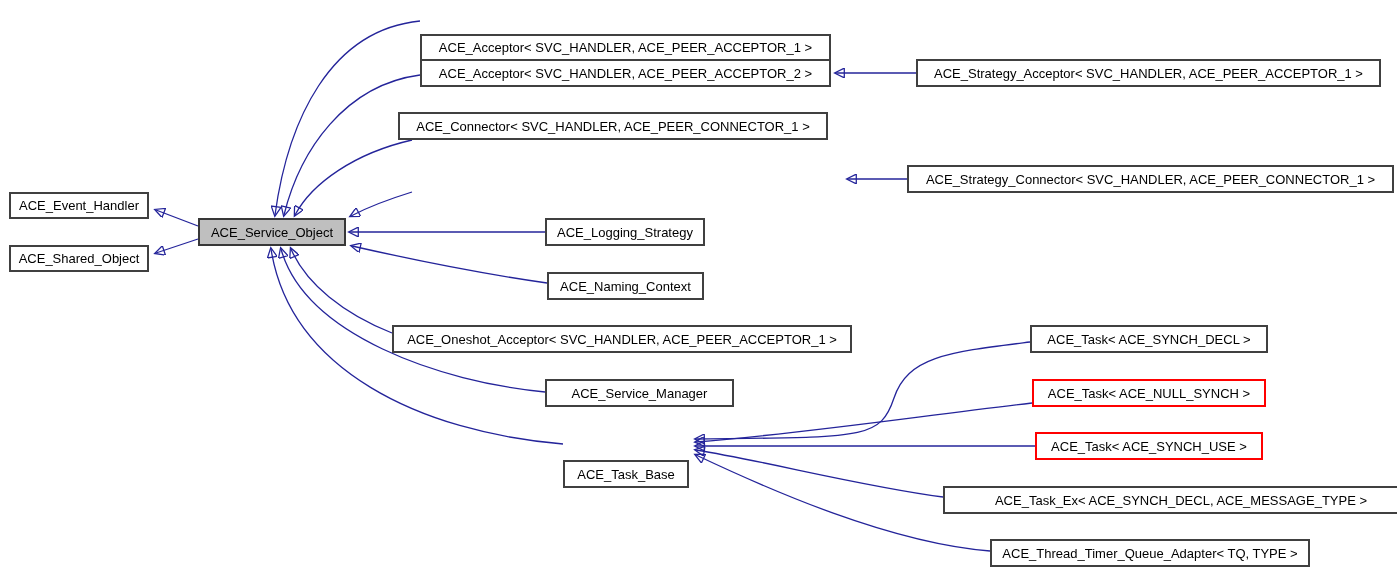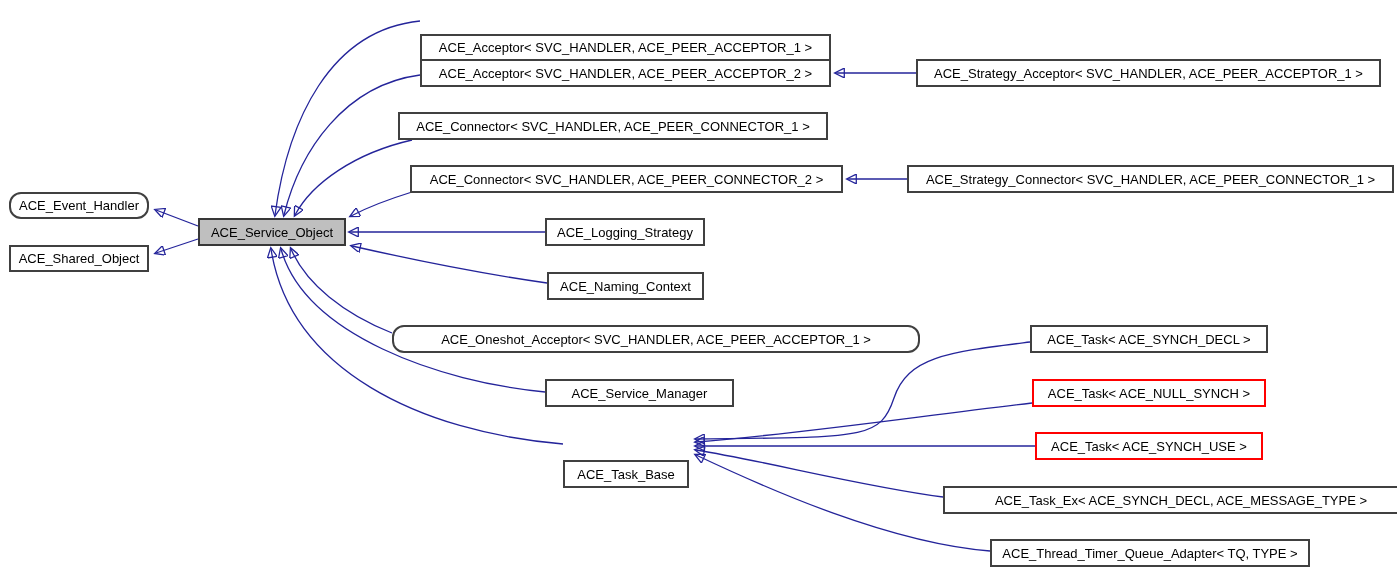--- a/index.html
+++ b/index.html
@@ -72,35 +72,34 @@
     <path d="M 916,73 L 836,73" marker-end="url(#arrow)"></path>
     <path d="M 907,179 L 848,179" marker-end="url(#arrow)"></path>
 
     <path d="M 1030,342 C 950,352 908,356 894,398 S 862,437 696,439" marker-end="url(#arrow)"></path>
     <path d="M 1032,403 C 920,416 800,434 696,442" marker-end="url(#arrow)"></path>
     <path d="M 1035,446 L 696,446" marker-end="url(#arrow)"></path>
     <path d="M 943,497 C 860,486 770,462 696,450" marker-end="url(#arrow)"></path>
     <path d="M 990,551 C 890,543 770,490 696,455" marker-end="url(#arrow)"></path>
   </svg>
 
-  <div class="node" style="left:9px; top:192px; width:140px; height:27px;border-radius:12px;">ACE_Event_Handler</div>
+  <div class="node" style="left:9px; top:192px; width:140px; height:27px;">ACE_Event_Handler</div>
   <div class="node" style="left:9px; top:245px; width:140px; height:27px;">ACE_Shared_Object</div>
 
   <div class="node selected" style="left:198px; top:218px; width:148px; height:28px;">ACE_Service_Object</div>
 
   <div class="node" style="left:420px; top:6px; width:411px; height:27px;margin-top:28px;">ACE_Acceptor&lt; SVC_HANDLER, ACE_PEER_ACCEPTOR_1 &gt;</div>
   <div class="node" style="left:420px; top:59px; width:411px; height:28px;">ACE_Acceptor&lt; SVC_HANDLER, ACE_PEER_ACCEPTOR_2 &gt;</div>
   <div class="node" style="left:916px; top:59px; width:465px; height:28px;">ACE_Strategy_Acceptor&lt; SVC_HANDLER, ACE_PEER_ACCEPTOR_1 &gt;</div>
   <div class="node" style="left:398px; top:112px; width:430px; height:28px;">ACE_Connector&lt; SVC_HANDLER, ACE_PEER_CONNECTOR_1 &gt;</div>
-  <div class="node" style="left:410px; top:165px; width:433px; height:28px;">ACE_Connector&lt; SVC_HANDLER, ACE_PEER_CONNECTOR_2 &gt;</div>
   <div class="node" style="left:907px; top:165px; width:487px; height:28px;">ACE_Strategy_Connector&lt; SVC_HANDLER, ACE_PEER_CONNECTOR_1 &gt;</div>
 
   <div class="node" style="left:547px; top:272px; width:157px; height:28px;">ACE_Naming_Context</div>
   <div class="node" style="left:545px; top:218px; width:160px; height:28px;">ACE_Logging_Strategy</div>
-  <div class="node" style="left:392px; top:325px; width:528px; height:28px;border-radius:12px;">ACE_Oneshot_Acceptor&lt; SVC_HANDLER, ACE_PEER_ACCEPTOR_1 &gt;</div>
+  <div class="node" style="left:392px; top:325px; width:460px; height:28px;">ACE_Oneshot_Acceptor&lt; SVC_HANDLER, ACE_PEER_ACCEPTOR_1 &gt;</div>
   <div class="node" style="left:545px; top:379px; width:189px; height:28px;">ACE_Service_Manager</div>
   <div class="node" style="left:563px; top:432px; width:126px; height:28px;margin-top:28px;">ACE_Task_Base</div>
 
   <div class="node" style="left:1030px; top:325px; width:238px; height:28px;">ACE_Task&lt; ACE_SYNCH_DECL &gt;</div>
   <div class="node red" style="left:1032px; top:379px; width:234px; height:28px;">ACE_Task&lt; ACE_NULL_SYNCH &gt;</div>
   <div class="node red" style="left:1035px; top:432px; width:228px; height:28px;">ACE_Task&lt; ACE_SYNCH_USE &gt;</div>
   <div class="node" style="left:943px; top:486px; width:476px; height:28px;">ACE_Task_Ex&lt; ACE_SYNCH_DECL, ACE_MESSAGE_TYPE &gt;</div>
   <div class="node" style="left:990px; top:539px; width:320px; height:28px;">ACE_Thread_Timer_Queue_Adapter&lt; TQ, TYPE &gt;</div>
 
 </div>

